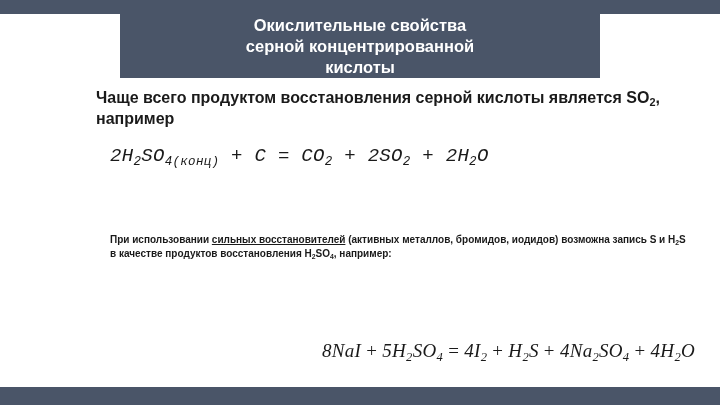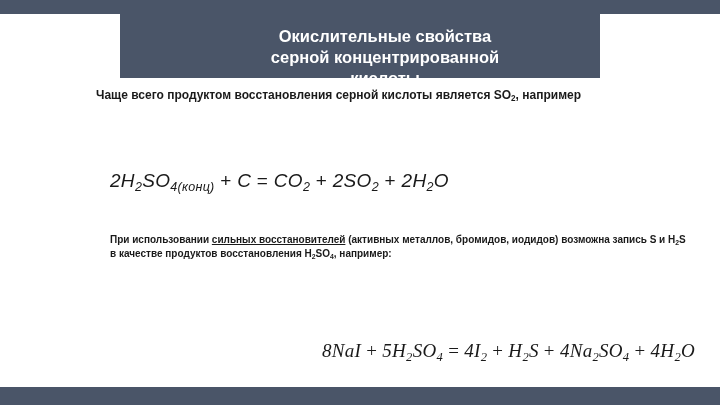--- a/index.html
+++ b/index.html
@@ -43,55 +43,54 @@
   .title-box {
     position: absolute;
     left: 120px;
     top: 0;
     width: 480px;
     height: 78px;
     background: #4a5568;
     color: #ffffff;
     display: flex;
     align-items: flex-start;
-    justify-content: flex-end;
+    justify-content: center;
     box-sizing: border-box;
-    padding-top: 26px;
+    padding-top: 15px;
   }
   .title-text {
     font-size: 16.5px;
     font-weight: bold;
     line-height: 1.28;
     text-align: center;
     width: 430px;
     white-space: pre-line;
   }
 
   
   .para1 {
     position: absolute;
     left: 96px;
     top: 88px;
     width: 600px;
-    font-size: 12px;
+    font-size: 16px;
     font-weight: bold;
     color: #1a1a1a;
     line-height: 1.3;
   }
 
   
   .eqblock1 {
     position: absolute;
     left: 110px;
     top: 143px;
     width: 600px;
-    font-family: Liberation Sans, sans-serif;
+    font-family: Liberation Mono, monospace;
     font-style: italic;
     color: #1a1a1a;
-    margin-top: 25px;
   }
   .eq {
     font-size: 19px;
     line-height: 1.42;
     white-space: nowrap;
     letter-spacing: 0.3px;
   }
   .eq sub {
     font-size: 0.66em;
     vertical-align: -0.32em;

